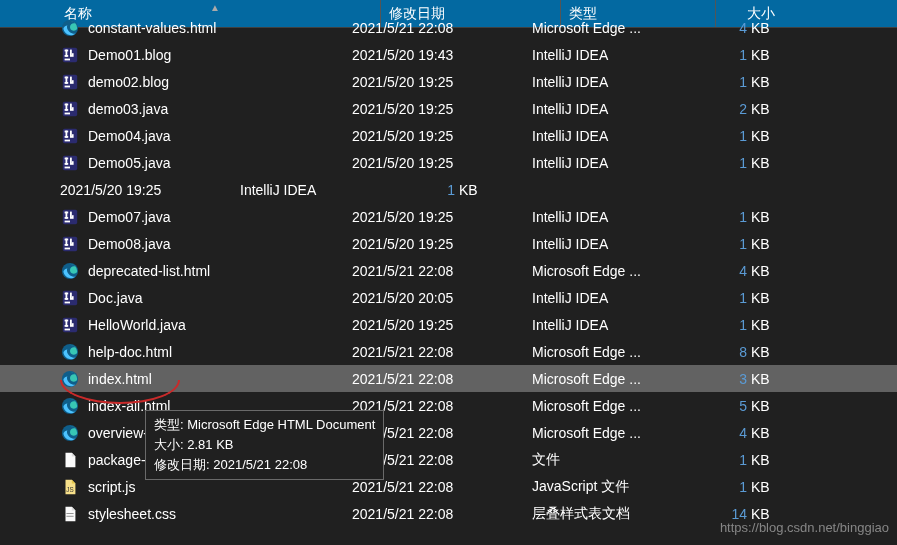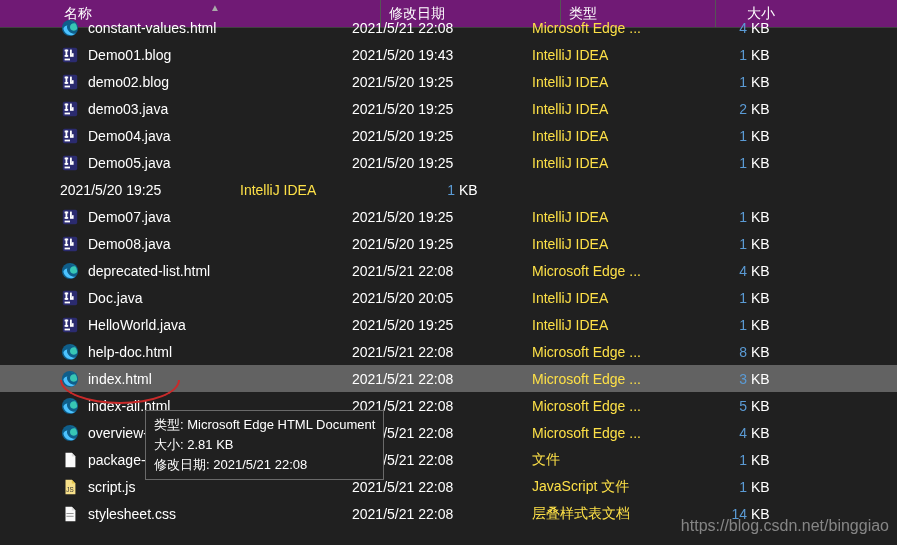--- a/index.html
+++ b/index.html
@@ -10,21 +10,21 @@
   font-family: "Microsoft YaHei", "Segoe UI", sans-serif;
   font-size: 14px;
   color: #ffffff;
   overflow: hidden;
   position: relative;
 }
 .header {
   display: flex;
   height: 28px;
   border-bottom: 1px solid #404040;
-  background: #701a75;
+  background: #0369a1;
 }
 .header-cell {
   display: flex;
   align-items: center;
   padding: 0 8px;
   border-left: 1px solid #555;
   color: #ffffff;
   font-size: 14px;
 }
 .header-cell:first-child { border-left: none; }
@@ -59,42 +59,42 @@
   width: 20px;
   height: 20px;
   margin-right: 8px;
   display: flex;
   align-items: center;
   justify-content: center;
   flex-shrink: 0;
 }
 .cell-name { width: 292px; display: flex; align-items: center; }
 .cell-date { width: 180px; color: #ffffff; }
-.cell-type { width: 155px; color: #fde047; }
+.cell-type { width: 155px; color: #ffffff; }
 .cell-size { width: 60px; text-align: right; color: #ffffff; }
 .cell-unit { width: 30px; color: #ffffff; padding-left: 4px; }
 .size-num { color: #5b9bd5; }
 .tooltip {
   position: absolute;
   left: 145px;
   top: 410px;
   background: #202020;
   border: 1px solid #6a6a6a;
   padding: 4px 8px;
   font-size: 13px;
   line-height: 20px;
   color: #ffffff;
   z-index: 10;
 }
 .watermark {
   position: absolute;
   right: 8px;
   bottom: 10px;
   color: #b0b0b0;
-  font-size: 16px;
+  font-size: 13px;
   opacity: 0.7;
 }
 .annotation {
   position: absolute;
   left: 60px;
   top: 380px;
   width: 120px;
   height: 24px;
   border: 2px solid #c92a2a;
   border-top: none;

